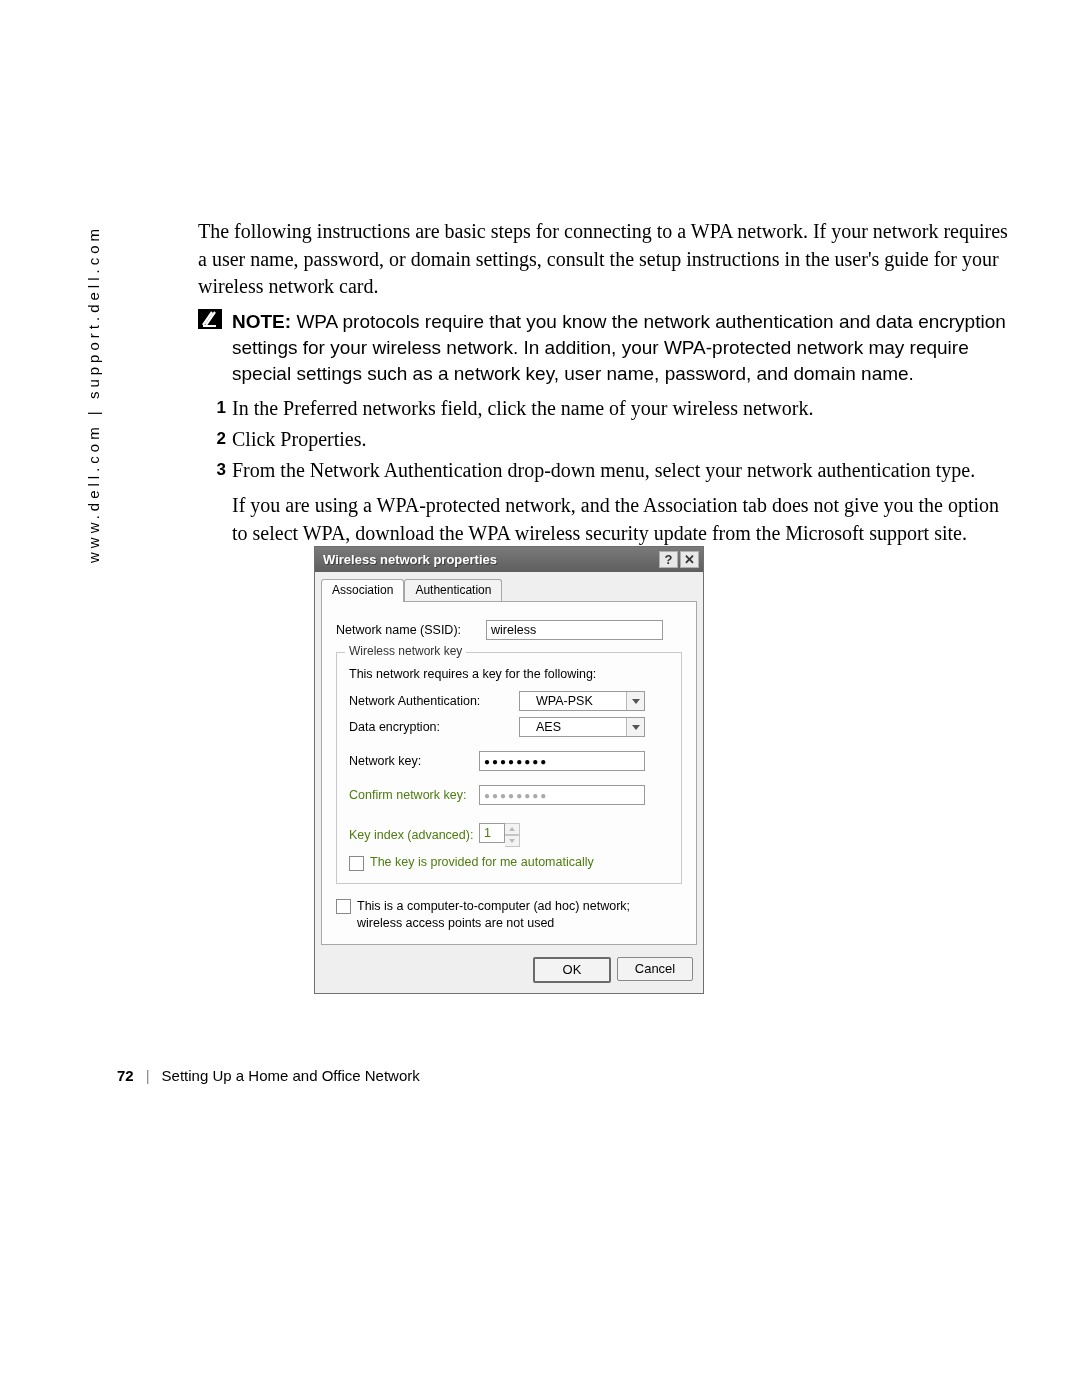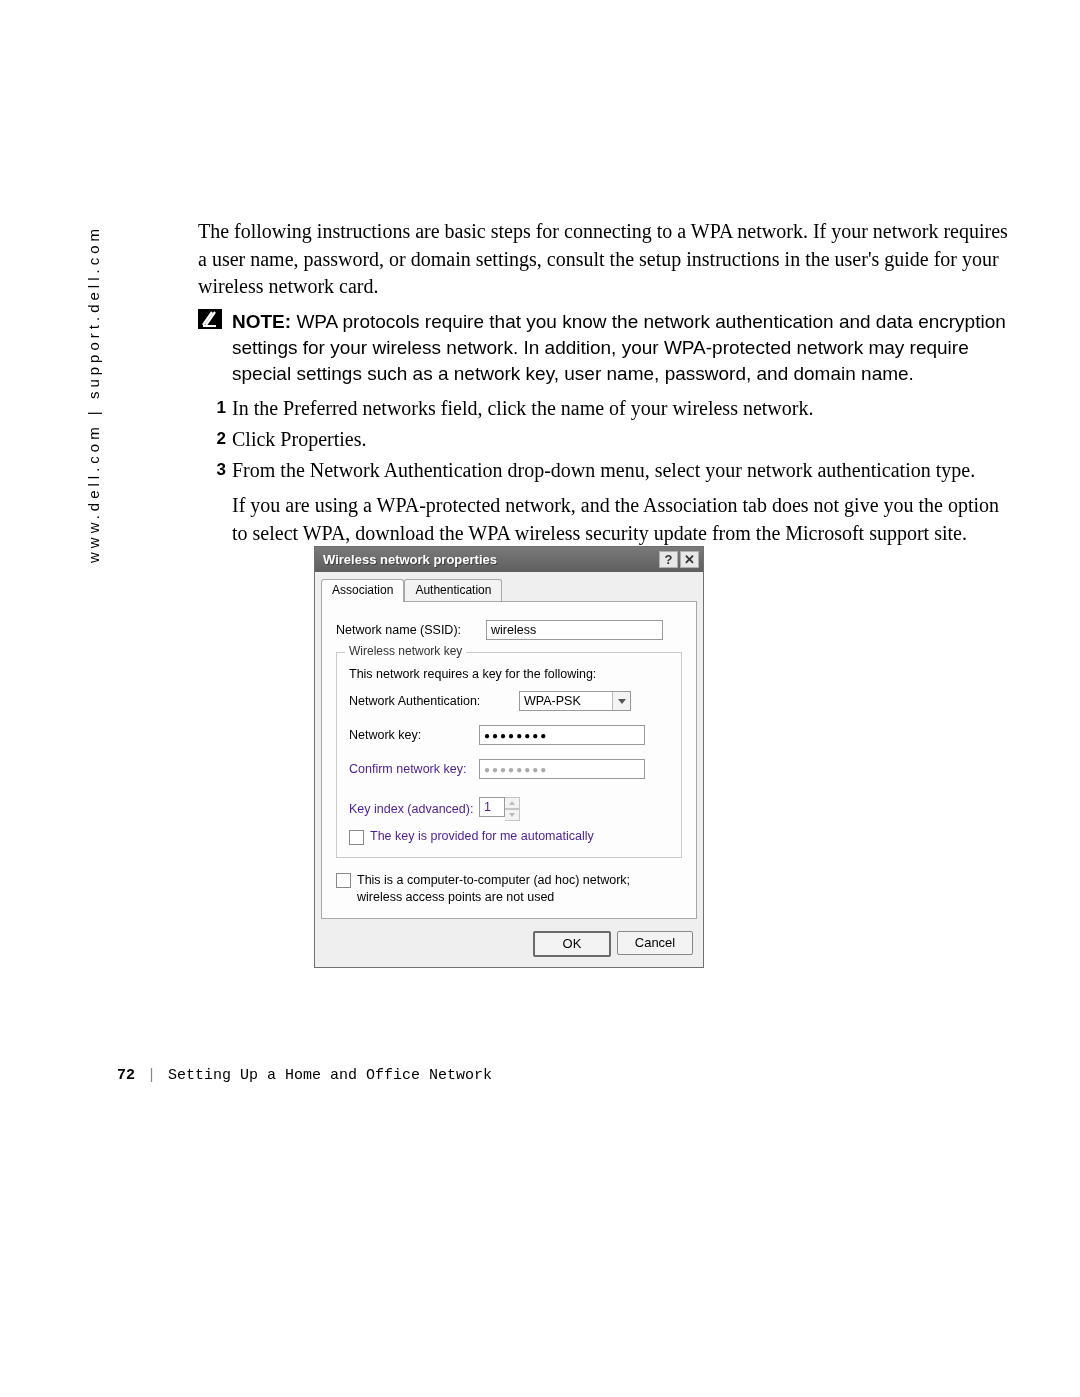--- a/index.html
+++ b/index.html
@@ -180,42 +180,42 @@
     background: #fdfdfd;
     padding: 0 4px;
     font-size: 12px;
     color: #333;
   }
   .desc { font-size: 12.5px; margin: 4px 0 10px 0; }
   .select {
     border: 1px solid #9a9a9a;
     background: #fff;
     height: 20px;
-    width: 112px;
+    width: 126px;
     display: flex;
     align-items: center;
     justify-content: space-between;
     box-sizing: border-box;
-    padding-left: 4px;
+    padding-left: 16px;
   }
   .select .val { font-size: 12.5px; }
   .select .chev {
     width: 17px; height: 18px;
     border-left: 1px solid #b8b8b8;
     background: #f3f3f3;
     display: flex; align-items: center; justify-content: center;
   }
   .chev svg { display: block; }
   .pwd {
     letter-spacing: 2px;
     font-family: Arial, sans-serif;
     font-size: 10px;
   }
   .pwd.dim { color: #aaa; }
-  .disabled { color: #4c1d95; }
+  .disabled { color: #4d7c0f; }
   .spinner {
     display: flex;
   }
   .spinner .input { width: 26px; }
   .spin-btns {
     display: flex; flex-direction: column;
   }
   .spin-btn {
     width: 14px; height: 10px;
     border: 1px solid #c5c5c5; border-left: none;
@@ -254,21 +254,21 @@
     font-size: 13px;
     display: flex; align-items: center; justify-content: center;
     border-radius: 2px;
   }
   .btn.default { border: 2px solid #6a6a6a; }
 
   .footer {
     position: absolute;
     left: 117px;
     top: 1067px;
-    font-family: Liberation Mono, monospace;
+    font-family: Liberation Sans, sans-serif;
     font-size: 15px;
     display: flex;
     align-items: flex-start;
     gap: 12px;
   }
   .footer .pgnum { font-weight: bold; }
   .footer .sep { color: #888; }
   .footer .chapter { font-weight: normal; }
 </style>
 </head>
@@ -360,20 +360,31 @@
             <div class="select">
               <span class="val">WPA-PSK</span>
               <span class="chev">
                 <svg width="8" height="5">
                     <path d="M0 0 L8 0 L4 5 Z" fill="#555"></path>
                   </svg>
               </span>
             </div>
           </div>
 
+          <div class="row">
+            <span class="lbl wide">Data encryption:</span>
+            <div class="select">
+              <span class="val">AES</span>
+              <span class="chev">
+                <svg width="8" height="5">
+                    <path d="M0 0 L8 0 L4 5 Z" fill="#555"></path>
+                  </svg>
+              </span>
+            </div>
+          </div>
 
           <div class="row" style="margin-top:14px">
             <span class="lbl" style="width:130px">Network key:</span>
             <div class="input" style="width:166px">
               <span class="pwd">●●●●●●●●</span>
             </div>
           </div>
 
           <div class="row" style="margin-top:14px">
             <span class="lbl disabled" style="width:130px">Confirm network key:</span>

